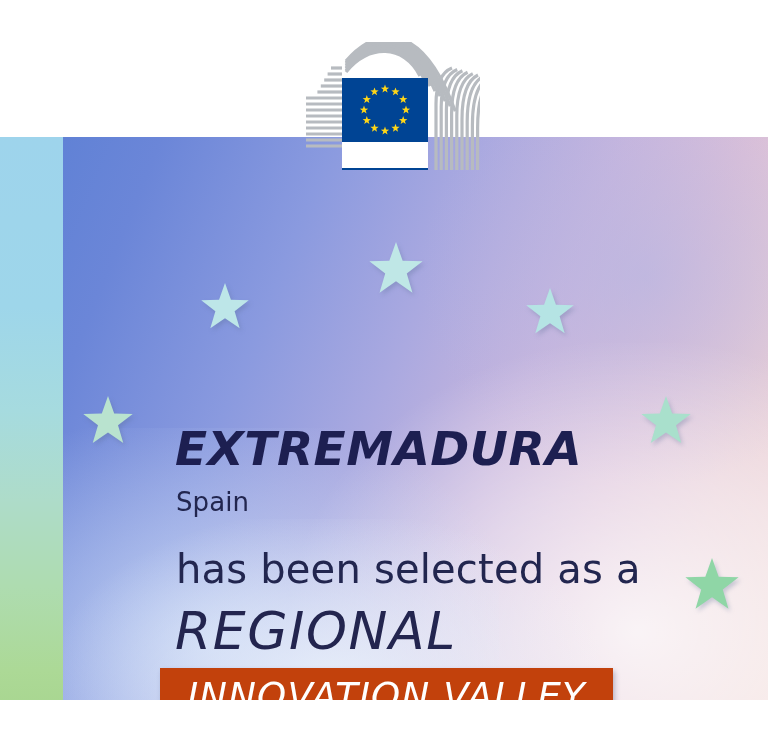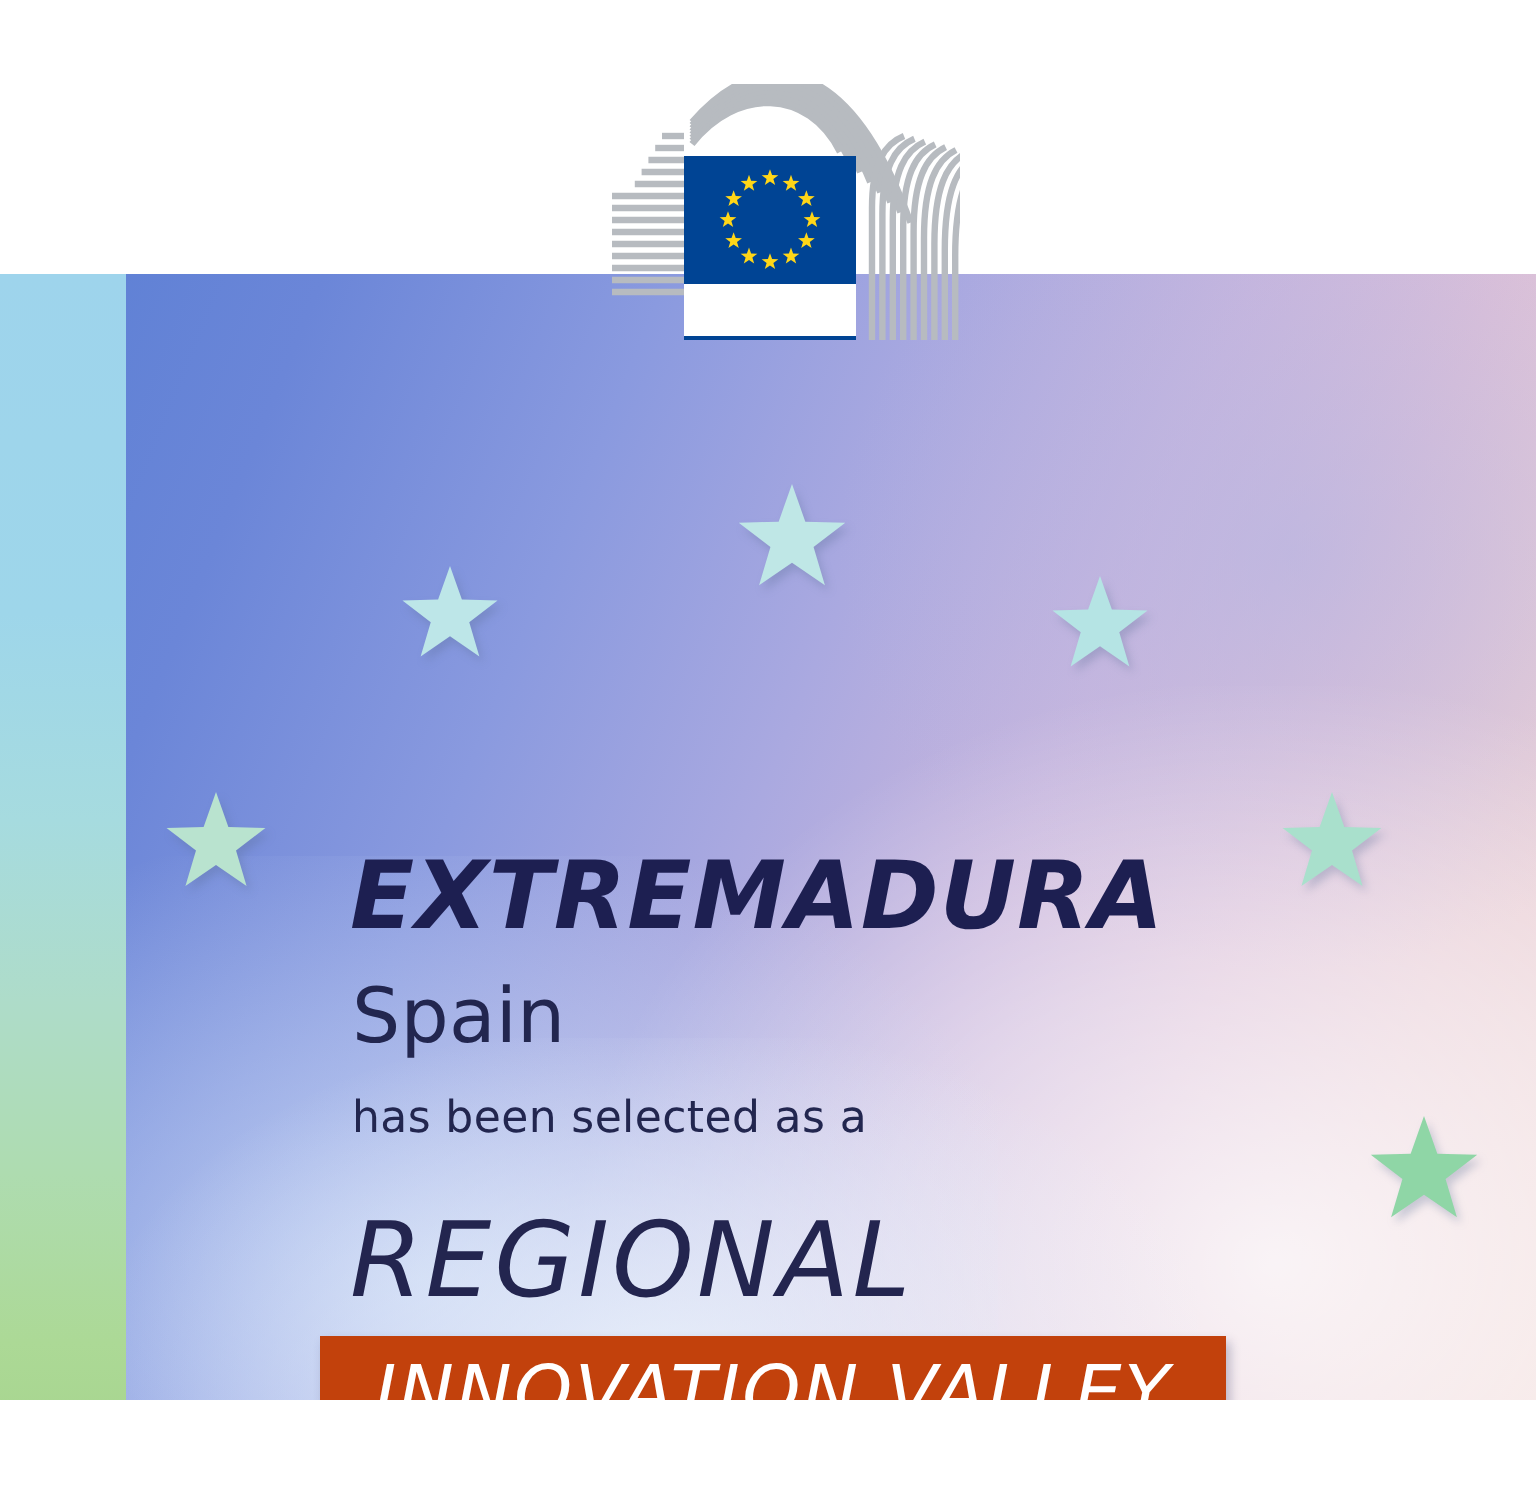--- a/index.html
+++ b/index.html
@@ -133,33 +133,33 @@
     letter-spacing: 0.5px;
     color: #1d1f51;
     white-space: nowrap;
   }
 
   .line-country {
     position: absolute;
     left: 176px; top: 352px;
     font-family: "DejaVu Sans", sans-serif;
     font-weight: 400;
-    font-size: 38px;
+    font-size: 26px;
     line-height: 1;
     letter-spacing: 0.1px;
     color: #22264f;
     white-space: nowrap;
   }
 
   .line-selected {
     position: absolute;
     left: 176px; top: 412px;
     font-family: "DejaVu Sans", sans-serif;
     font-weight: 400;
-    font-size: 22px;
+    font-size: 40px;
     line-height: 1;
     letter-spacing: 0.2px;
     color: #22264f;
     white-space: nowrap;
   }
 
   .line-regional {
     position: absolute;
     left: 175px; top: 468px;
     font-family: "DejaVu Sans", sans-serif;

